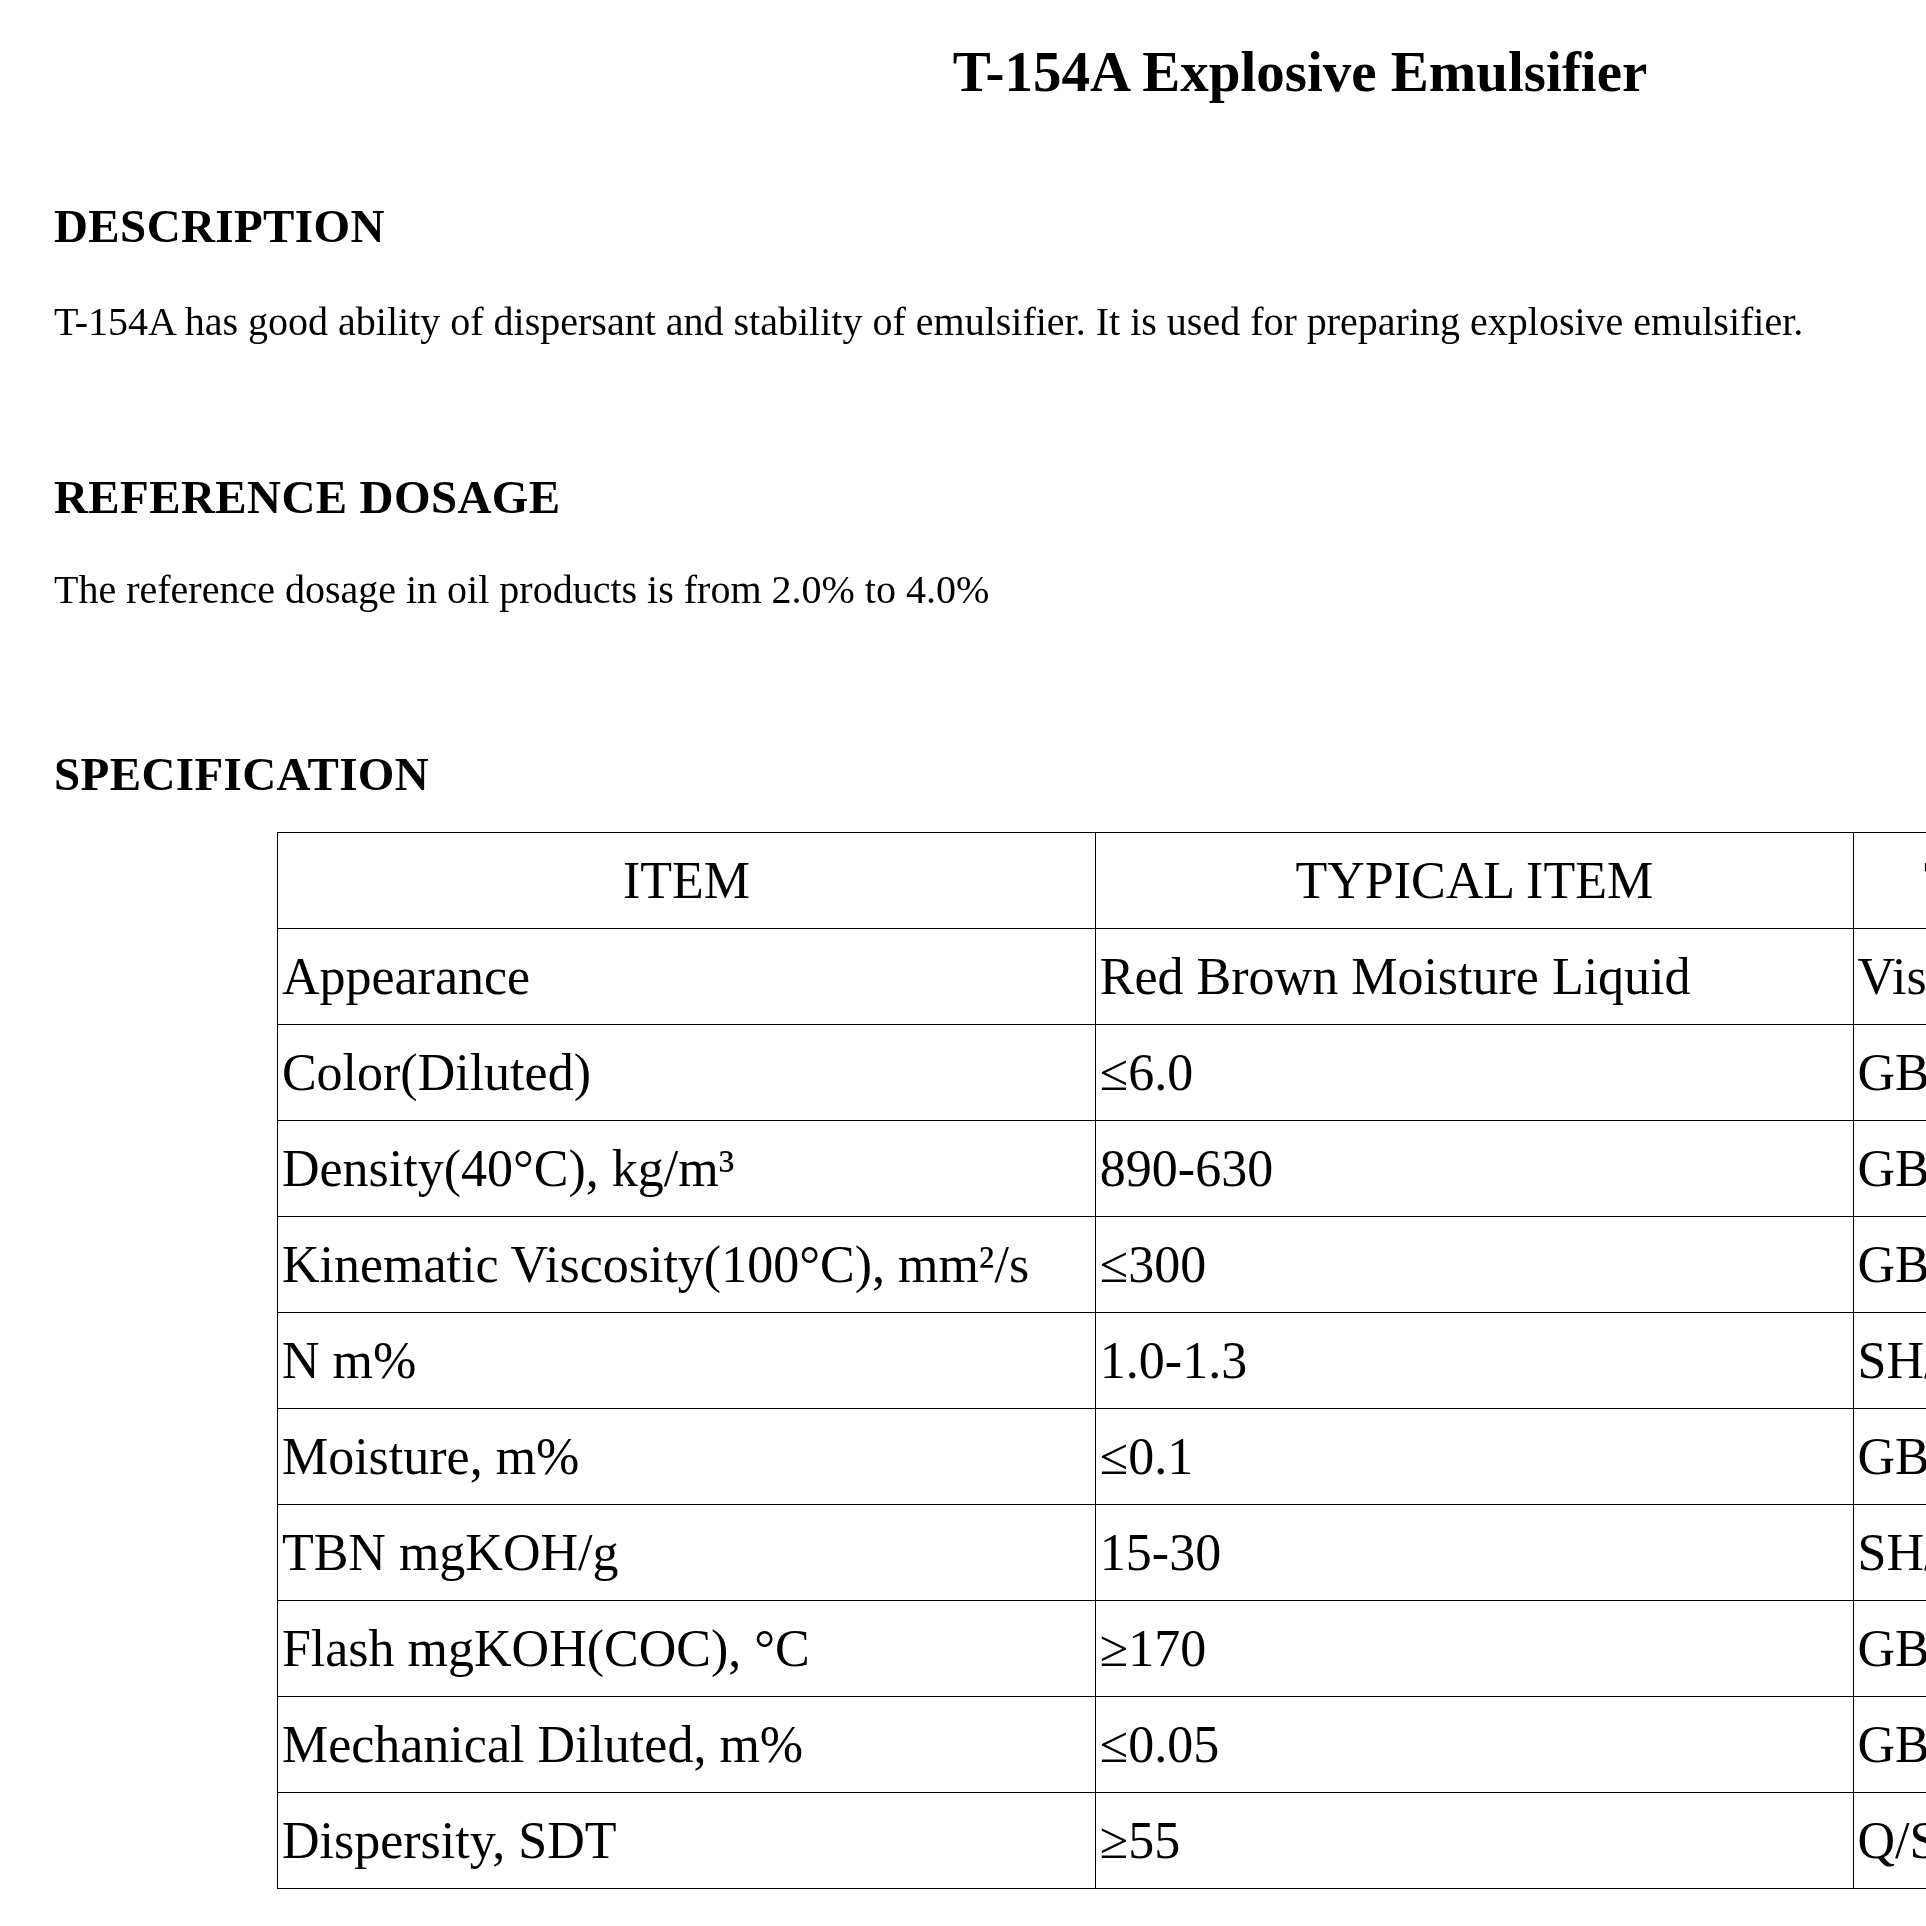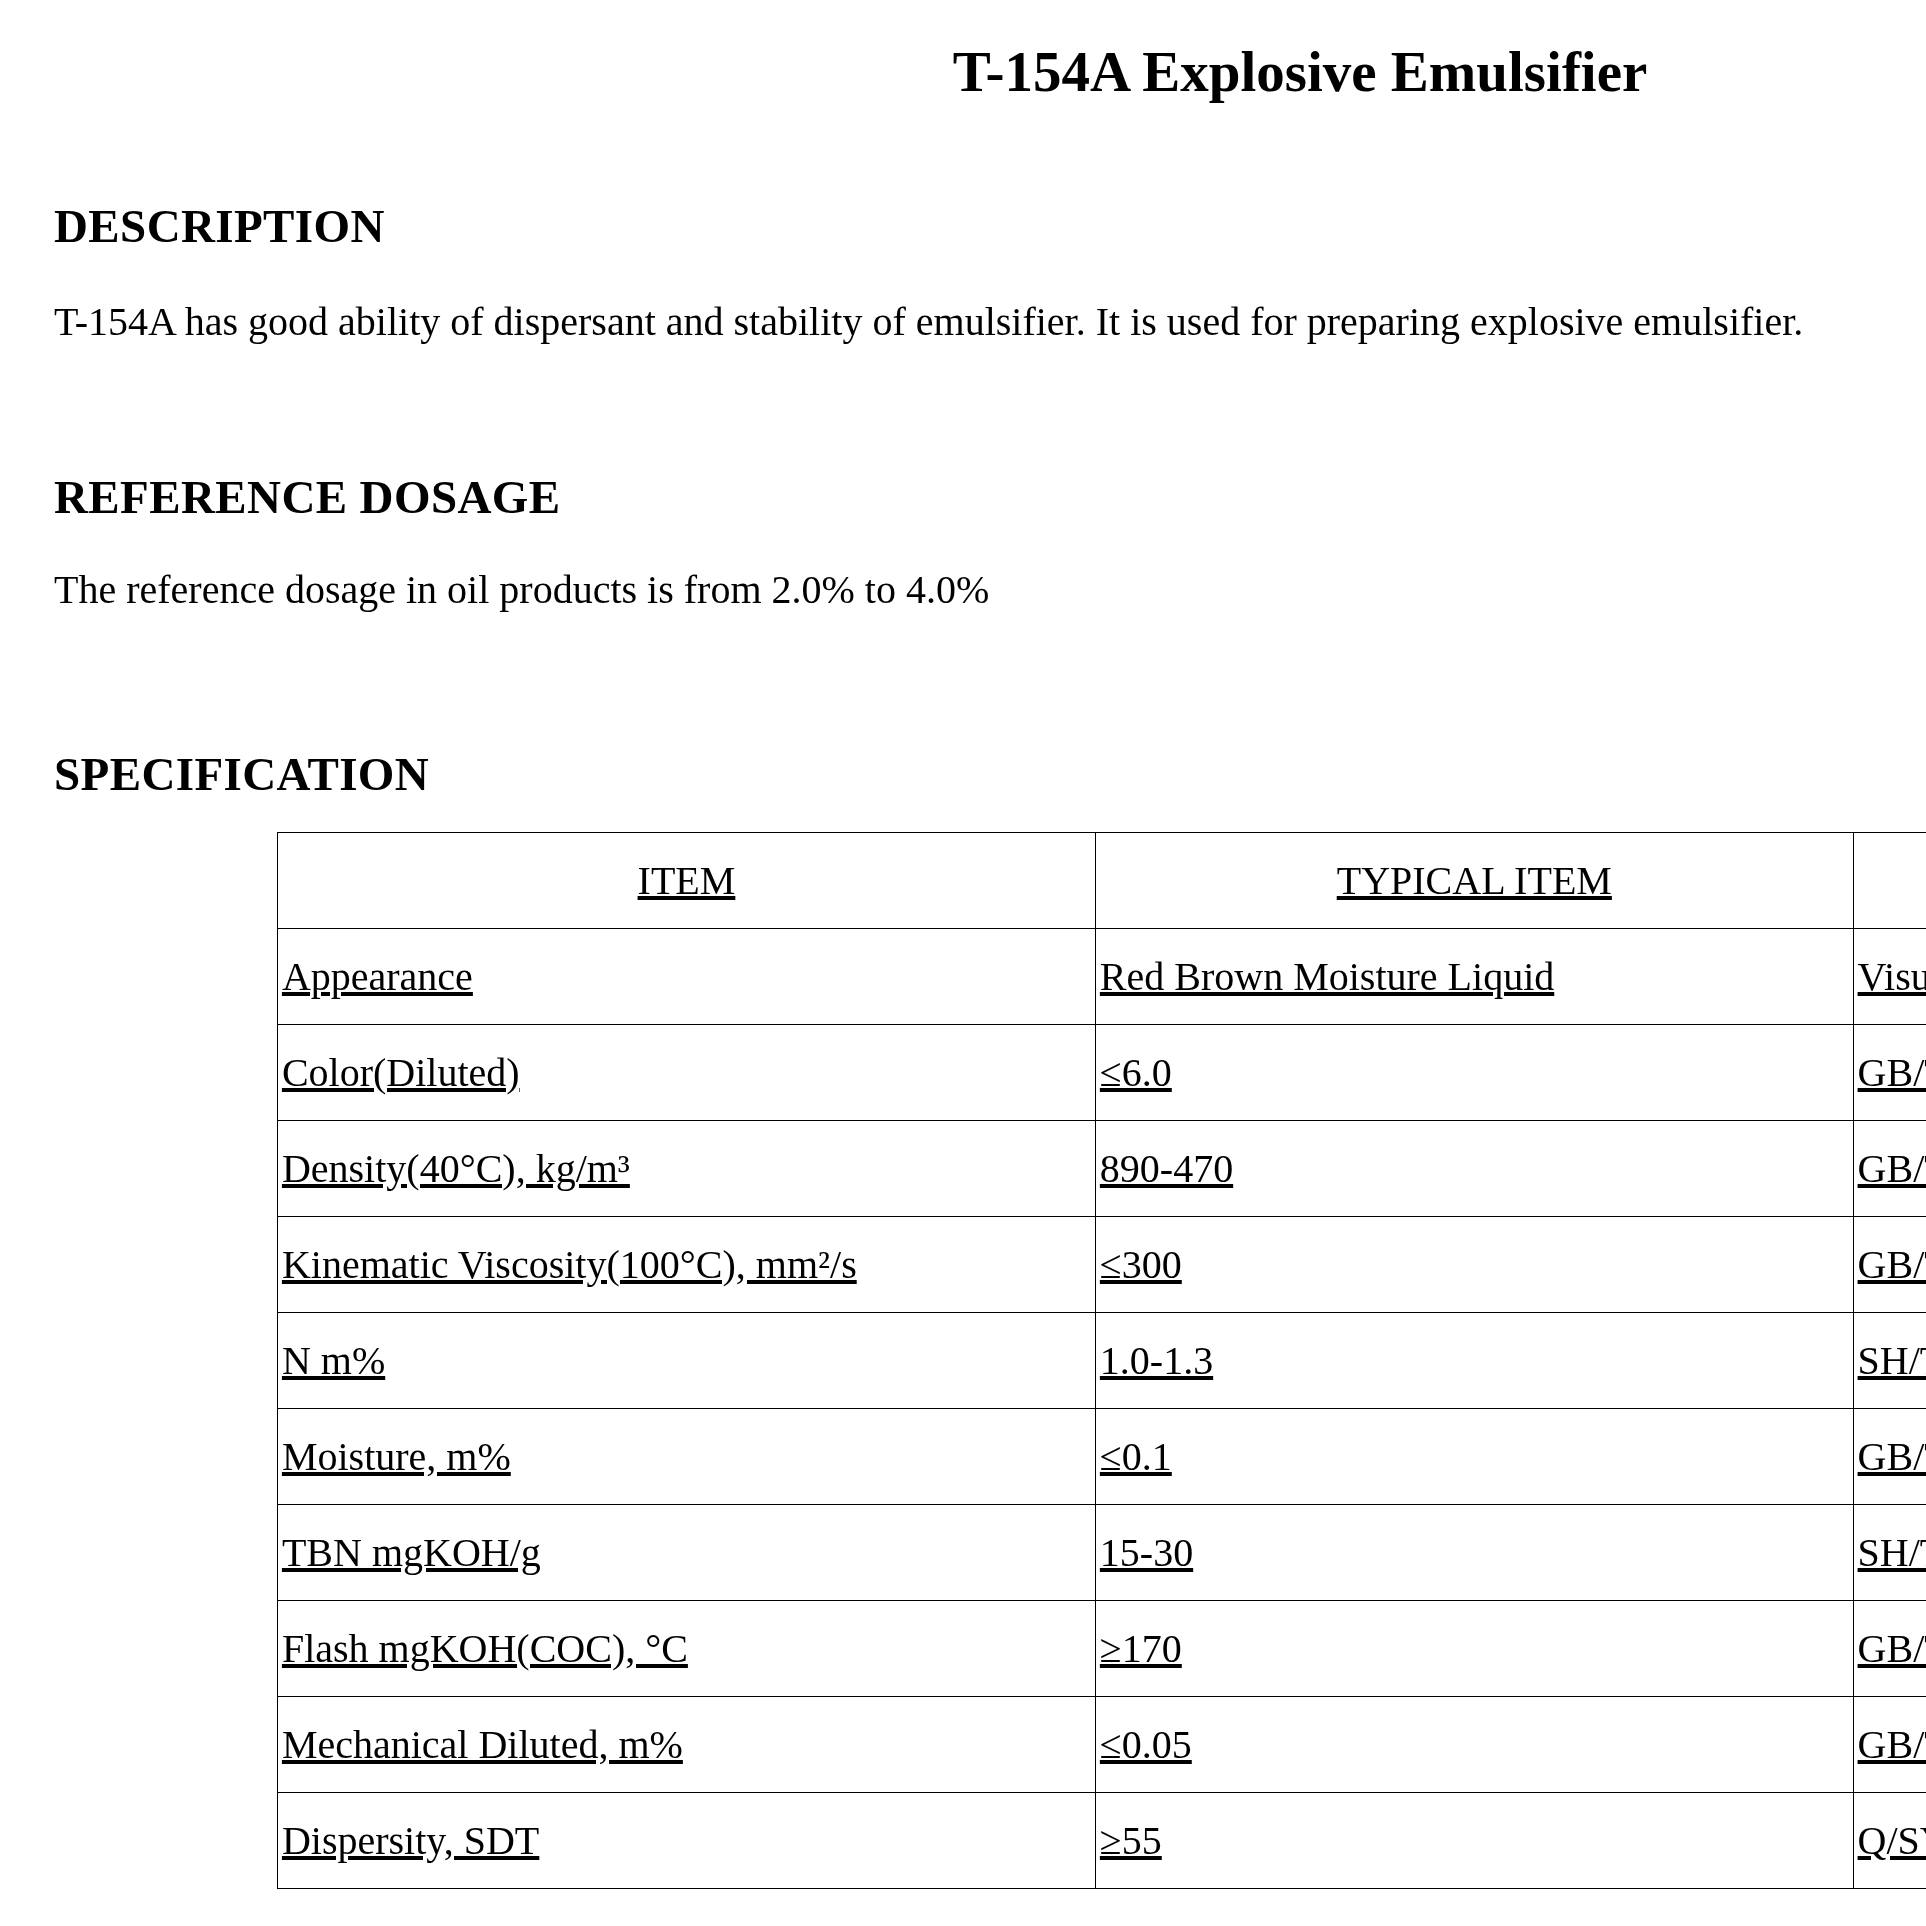--- a/index.html
+++ b/index.html
@@ -48,25 +48,24 @@
     table-layout: fixed;
   }
   table.spec-table col.col-item    { width: 39.4%; }
   table.spec-table col.col-typical { width: 36.5%; }
   table.spec-table col.col-method  { width: 24.1%; }
   table.spec-table th,
   table.spec-table td {
     border: 1.9px solid #000000;
     height: 95px;
     vertical-align: middle;
-    font-size: 40px;
+    font-size: 52px;
     font-weight: normal;
     padding: 0 3.9px;
     overflow: hidden;
-    text-decoration: underline;
   }
 </style>
 </head>
 <body>
 
 <div class="page">
 
   <h1 class="doc-title">T-154A Explosive Emulsifier</h1>
 
   <div class="section-heading h-description">DESCRIPTION</div>
@@ -96,21 +95,21 @@
         <td>Red Brown Moisture Liquid</td>
         <td>Visual</td>
       </tr>
       <tr>
         <td>Color(Diluted)</td>
         <td>≤6.0</td>
         <td>GB/T6540</td>
       </tr>
       <tr>
         <td>Density(40°C), kg/m³</td>
-        <td>890-470</td>
+        <td>890-630</td>
         <td>GB/T1884</td>
       </tr>
       <tr>
         <td>Kinematic Viscosity(100°C), mm²/s</td>
         <td>≤300</td>
         <td>GB/T265</td>
       </tr>
       <tr>
         <td>N m%</td>
         <td>1.0-1.3</td>

